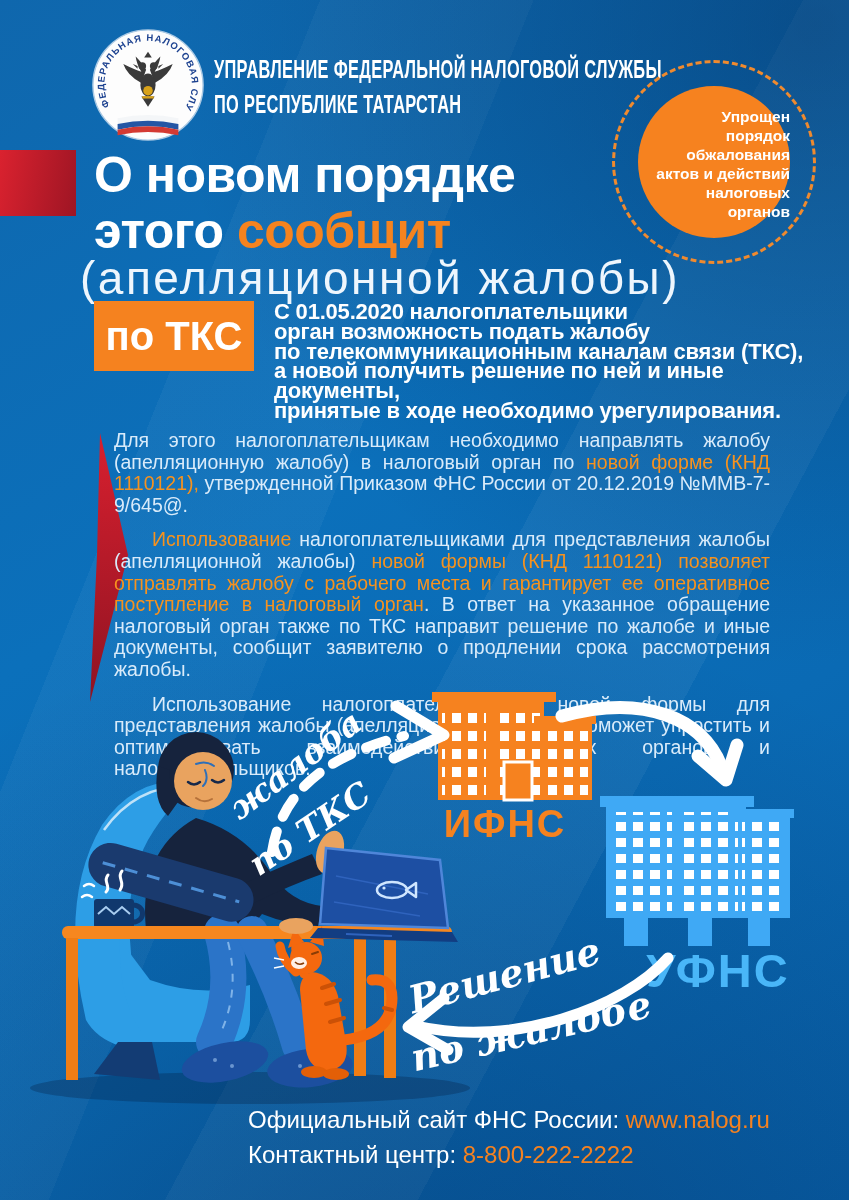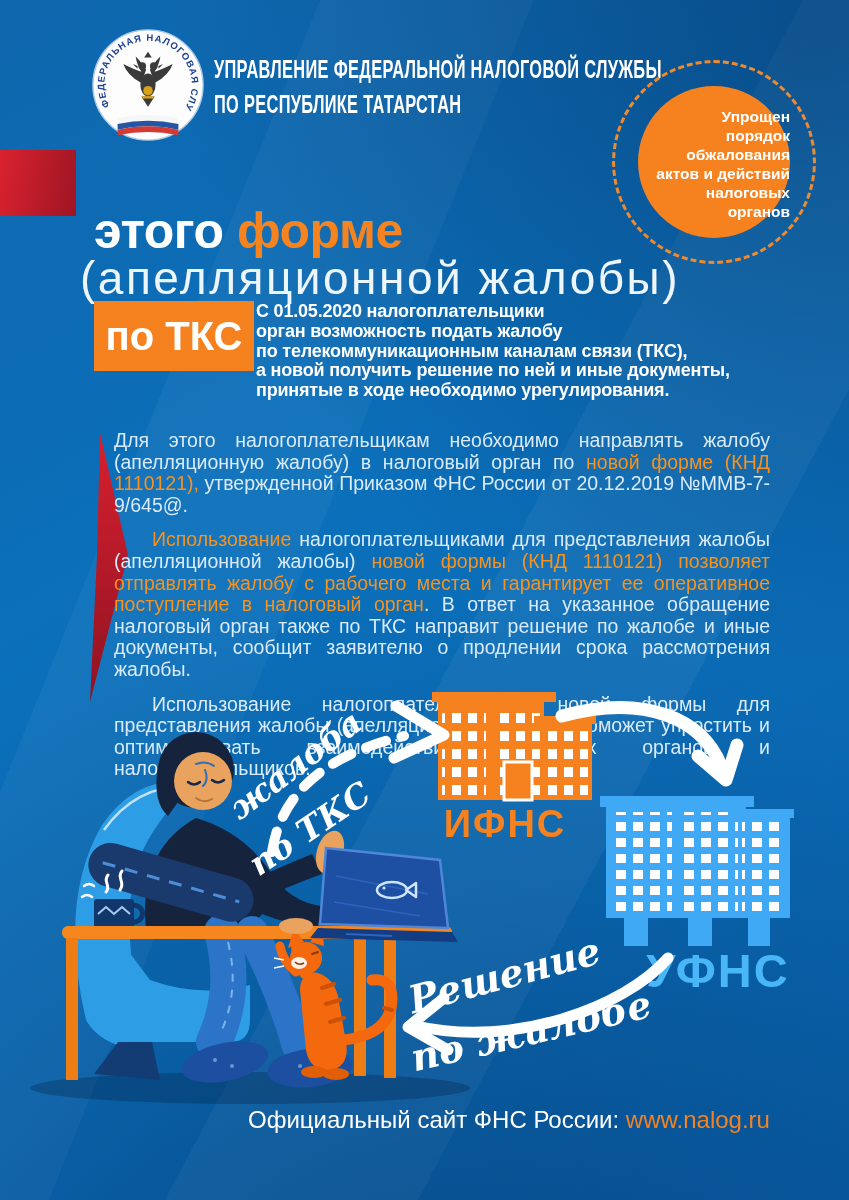--- a/index.html
+++ b/index.html
@@ -26,21 +26,21 @@
          padding-top:21px;box-sizing:border-box;}
   
   .red-tab{left:0;top:150px;width:76px;height:66px;background:linear-gradient(100deg,#da222f,#9e1524);}
   h1{margin:0;}
   .t1{left:94px;top:146px;font-size:50px;font-weight:800;color:#fff;letter-spacing:-.5px;}
   .t2{left:94px;top:202px;font-size:50px;font-weight:800;color:#fff;letter-spacing:-.5px;}
   .orange{color:#f5831f;}
   .t3{left:80px;top:251px;font-size:46px;font-weight:400;color:#eef6fd;letter-spacing:2.5px;}
   .tks{left:94px;top:301px;width:160px;height:70px;background:#f5821f;color:#fff;
        font-size:40px;font-weight:800;display:flex;align-items:center;justify-content:center;}
-  .intro{left:256px;top:302px;font-size:18px;font-weight:700;color:#fff;line-height:19.8px;letter-spacing:-.2px;}
+  .intro{left:274px;top:302px;font-size:22px;font-weight:700;color:#fff;line-height:19.8px;letter-spacing:-.2px;}
   
   .body-copy{left:106px;top:430px;width:664px;color:#d9ebfa;font-size:19.5px;line-height:21.6px;}
   .body-copy p{margin:0 0 13px 8px;text-align:justify;}
   .body-copy p.indent{text-indent:38px;}
   .hl{color:#f6921e;}
   
   .red-ribbon{left:80px;top:425px;width:60px;height:285px;}
   .illo{left:0;top:690px;width:849px;height:470px;}
   .script{font-family:"DejaVu Serif",serif;font-style:italic;font-weight:700;font-size:33px;fill:#fff;}
   .script2{font-family:"DejaVu Serif",serif;font-style:italic;font-weight:700;font-size:38px;fill:#fff;}
@@ -96,21 +96,22 @@
   <div class="abs badge">
     <div>Упрощен</div>
     <div>порядок</div>
     <div>обжалования</div>
     <div>актов и действий</div>
     <div>налоговых</div>
     <div>органов</div>
   </div>
 
   <div class="abs red-tab"></div>
-  <h1 class="abs t2"><span>этого </span><span class="orange">форме</span></h1>
+  <h1 class="abs t1">О новом порядке</h1>
+  <h1 class="abs t2"><span>этого </span><span class="orange">сообщит</span></h1>
   <div class="abs t3">(апелляционной жалобы)</div>
   <div class="abs tks">
       <span>по ТКС</span>
     </div>
 
   <div class="abs intro">
     <div>С 01.05.2020 налогоплательщики</div>
     <div>орган возможность подать жалобу</div>
     <div>по телекоммуникационным каналам связи (ТКС),</div>
     <div>а новой получить решение по ней и иные документы,</div>
@@ -275,13 +276,14 @@
 
     <g stroke="#fff" fill="none" stroke-linecap="round">
       <path d="M 668,268 C 624,318 514,358 416,336" stroke-width="11"></path>
       <path d="M 444,308 L 408,337 L 448,360" stroke-width="11" stroke-linejoin="round"></path>
     </g>
     <text class="script2" transform="translate(508,298) rotate(-15)" text-anchor="middle">Решение</text>
     <text class="script2" transform="translate(534,354) rotate(-13)" text-anchor="middle">по жалобе</text>
   </svg>
 
   <div class="abs footer-line fl1"><span>Официальный сайт ФНС России: </span><span class="fo">www.nalog.ru</span></div>
+  <div class="abs footer-line fl2"><span>Контактный центр: </span><span class="fo">8-800-222-2222</span></div>
 </div>
 
 </body></html>

